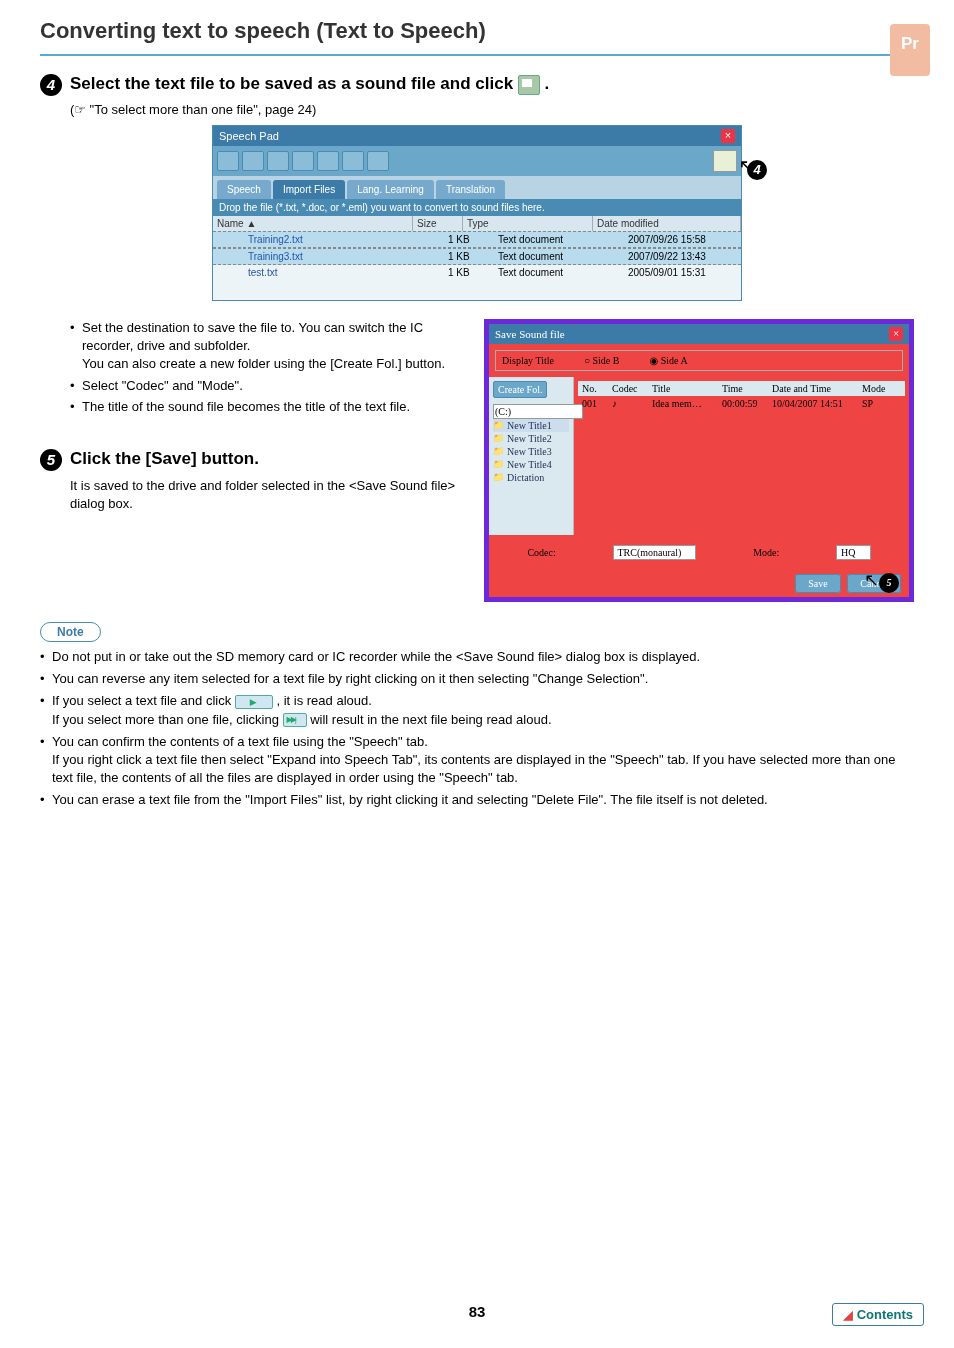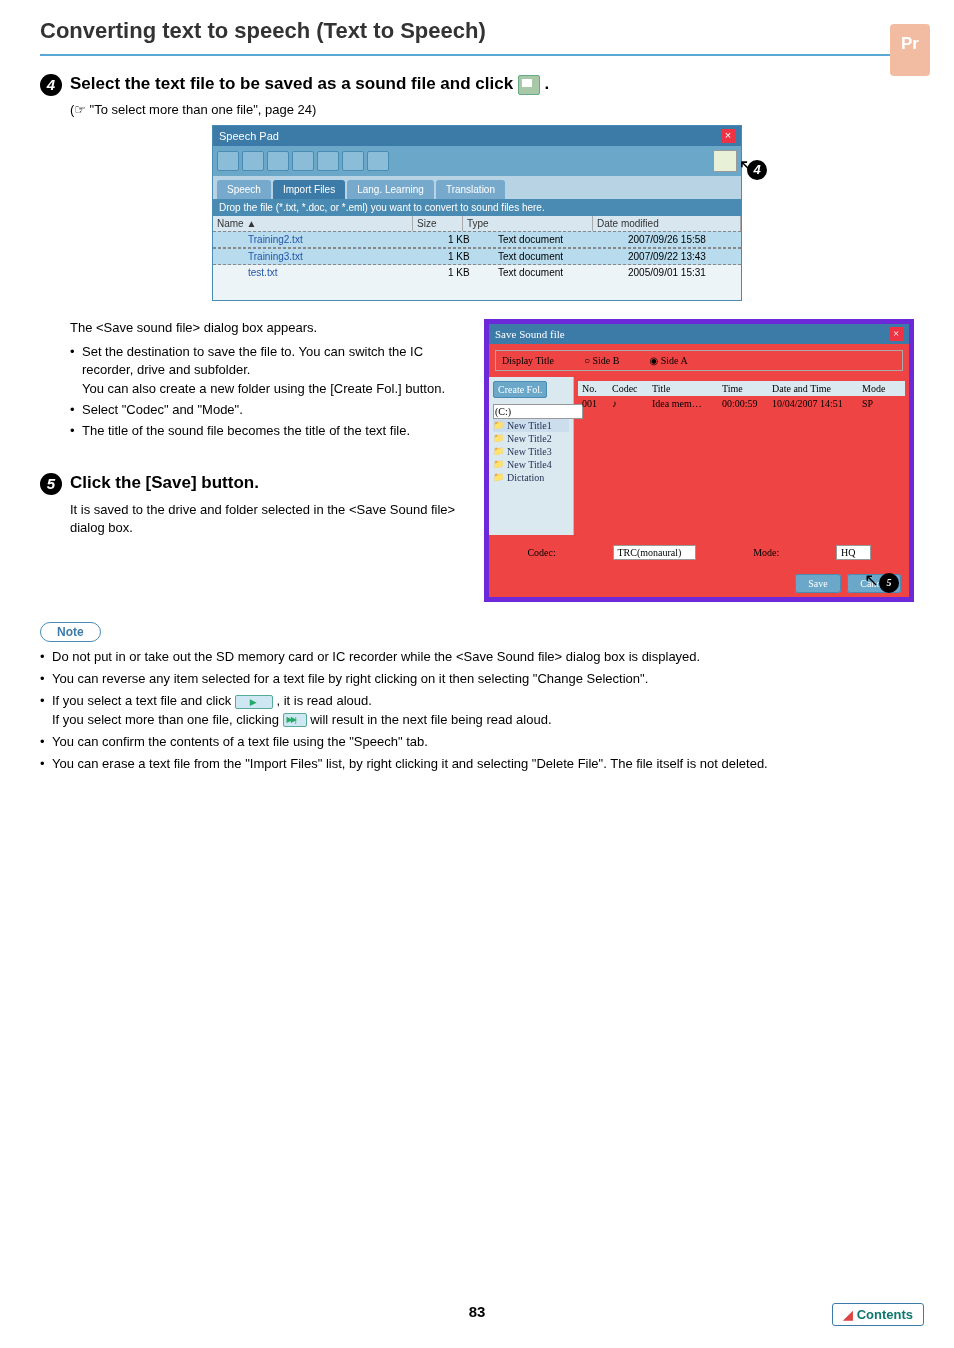--- a/index.html
+++ b/index.html
@@ -252,21 +252,20 @@
       <div class="fr-size">1 KB</div>
       <div class="fr-type">Text document</div>
       <div class="fr-date">2005/09/01 15:31</div>
     </div>
     <div style="height:20px"></div>
   </div>
 
   
   <div class="two-col">
     <div class="left-col">
-      <div style="margin-left:30px; margin-bottom:6px; line-height:1.4;">The &lt;Save sound file&gt; dialog box appears.</div>
       <ul class="bullet-list">
         <li style="white-space:pre-line">Set the destination to save the file to. You can switch the IC recorder, drive and subfolder.
 You can also create a new folder using the [Create Fol.] button.</li>
         <li>Select "Codec" and "Mode".</li>
         <li>The title of the sound file becomes the title of the text file.</li>
       </ul>
 
       <div style="height:30px"></div>
 
       <div class="step-row">
@@ -339,20 +338,21 @@
     <li>
       <span>If you select a text file and click </span>
       <span class="play-btn-inline"></span>
       <span>, it is read aloud.</span><br>
       <span>If you select more than one file, clicking </span>
       <span class="next-btn-inline"></span>
       <span> will result in the next file being read aloud.</span>
     </li>
     <li>
       <span>You can confirm the contents of a text file using the "Speech" tab.</span><br>
+      <span>If you right click a text file then select "Expand into Speech Tab", its contents are displayed in the "Speech" tab. If you have selected more than one text file, the contents of all the files are displayed in order using the "Speech" tab.</span>
     </li>
     <li>You can erase a text file from the "Import Files" list, by right clicking it and selecting "Delete File". The file itself is not deleted.</li>
   </ul>
 
 </div>
 
 <div class="page-num">83</div>
 <div class="contents-btn">Contents</div>
 
 </body></html>

